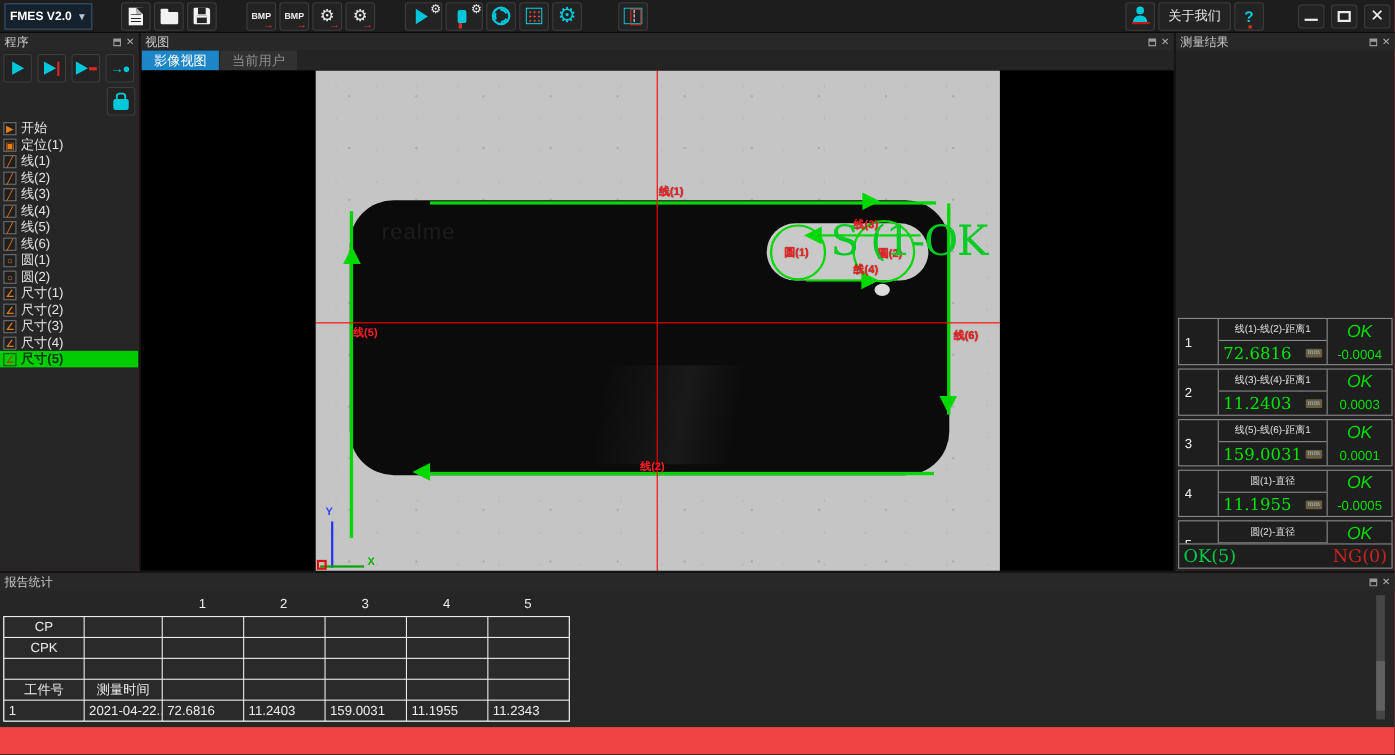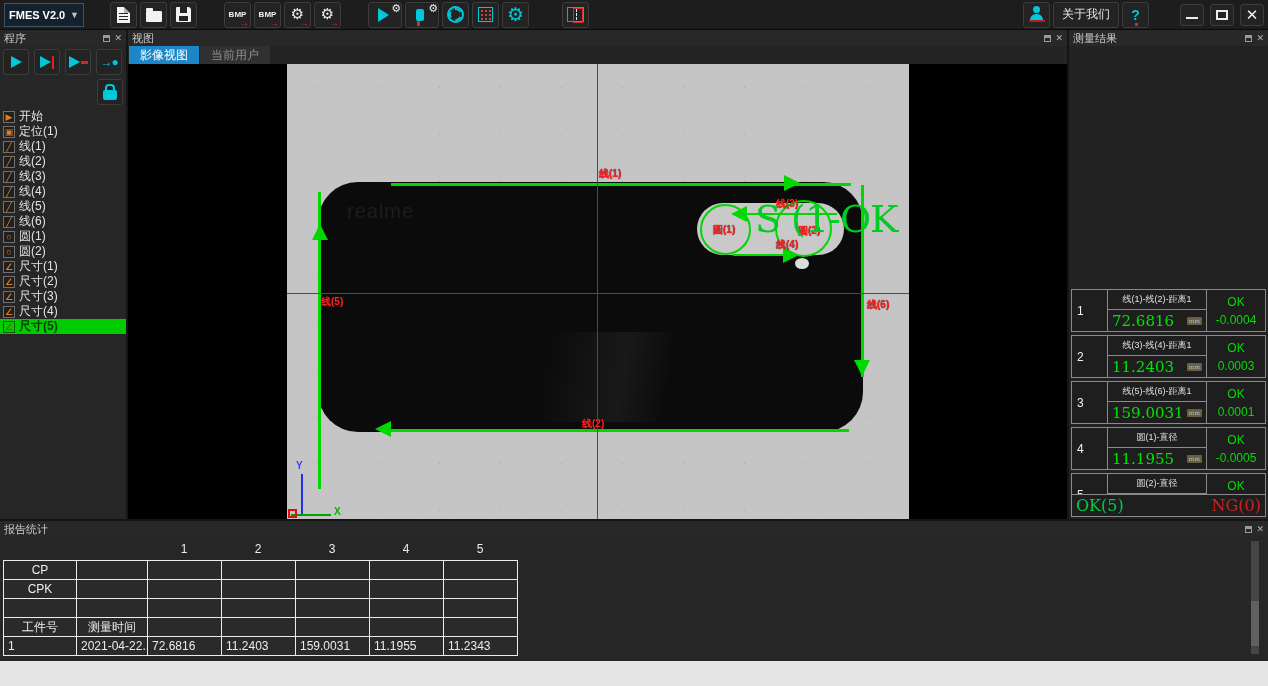--- a/index.html
+++ b/index.html
@@ -1,19 +1,19 @@
 <!DOCTYPE html>
 <html><head>
 <meta charset="utf-8">
 <style>
   * { margin:0; padding:0; box-sizing:border-box; }
   html,body { background:#111; }
   #app{
     width:1268px;height:686px;position:relative;overflow:hidden;
-    background:#e5e5e5;color:#ddd;
+    background:#ef4444;color:#ddd;
     font-family:"Liberation Sans","DejaVu Sans",sans-serif;
     -webkit-user-select:none;user-select:none;
   }
   
   .topbar{height:30px;background:#1d1d1d;border-bottom:1px solid #0b0b0b;display:flex;align-items:center;padding:0 4px;}
   .combo{width:80px;height:24px;background:#15212d;border:1px solid #3e5469;display:flex;align-items:center;padding:0 4px;margin-right:26px;}
   .combo-label{font-size:11px;font-weight:bold;color:#fff;white-space:nowrap;}
   .caret{margin-left:auto;color:#b9c4ce;font-size:9px;}
   .tbtn{height:26px;min-width:27px;background:#232323;border:1px solid #3c3c3c;border-radius:3px;
         display:flex;align-items:center;justify-content:center;position:relative;margin-right:3px;}
@@ -117,21 +117,21 @@
   .resrows{padding:2px 2px 0;}
   .rrow{display:grid;grid-template-columns:36px 1fr 58px;border:1px solid #8a8a8a;margin-bottom:3px;background:#1e1e1e;height:43px;}
   .rnum{display:flex;align-items:center;padding-left:5px;font-size:12px;color:#f0f0f0;border-right:1px solid #8a8a8a;}
   .rmid{display:flex;flex-direction:column;border-right:1px solid #8a8a8a;min-width:0;}
   .rname{flex:1;display:flex;align-items:center;justify-content:center;font-size:9px;color:#e0e0e0;border-bottom:1px solid #8a8a8a;
          padding:0 2px;white-space:nowrap;overflow:hidden;}
   .rval{height:21px;display:flex;align-items:center;justify-content:space-between;padding:0 4px;
         font-size:15px;color:#00e400;font-family:"DejaVu Serif","Liberation Serif",serif;}
   .unit{font-size:6px;background:#6b5d3e;color:#9ac4e0;padding:1px 2px;border-radius:1px;line-height:6px;flex:0 0 auto;}
   .rstat{display:flex;flex-direction:column;align-items:center;justify-content:center;gap:4px;}
-  .okt{color:#00dd00;font-size:12px;}
+  .okt{color:#00dd00;font-size:16px;font-style:italic;}
   .dev{color:#00dd00;font-size:12px;}
   .rsummary{position:absolute;left:2px;right:2px;bottom:2px;height:23px;border:1px solid #8a8a8a;background:#1e1e1e;
             display:flex;align-items:center;justify-content:space-between;padding:0 4px;
             font-family:"DejaVu Serif","Liberation Serif",serif;font-size:16px;}
   .oksum{color:#00cc44;} .ngsum{color:#cc2222;}
   
   .report{height:142px;background:#262626;border-top:2px solid #141414;position:relative;}
   .rephead{position:absolute;top:19px;left:3px;display:flex;height:18px;font-size:12px;color:#ececec;align-items:center;}
   .rhc{display:flex;align-items:center;justify-content:center;}
   .repgrid{position:absolute;top:39px;left:3px;display:grid;grid-template-columns:72px 70px repeat(5,73px);

